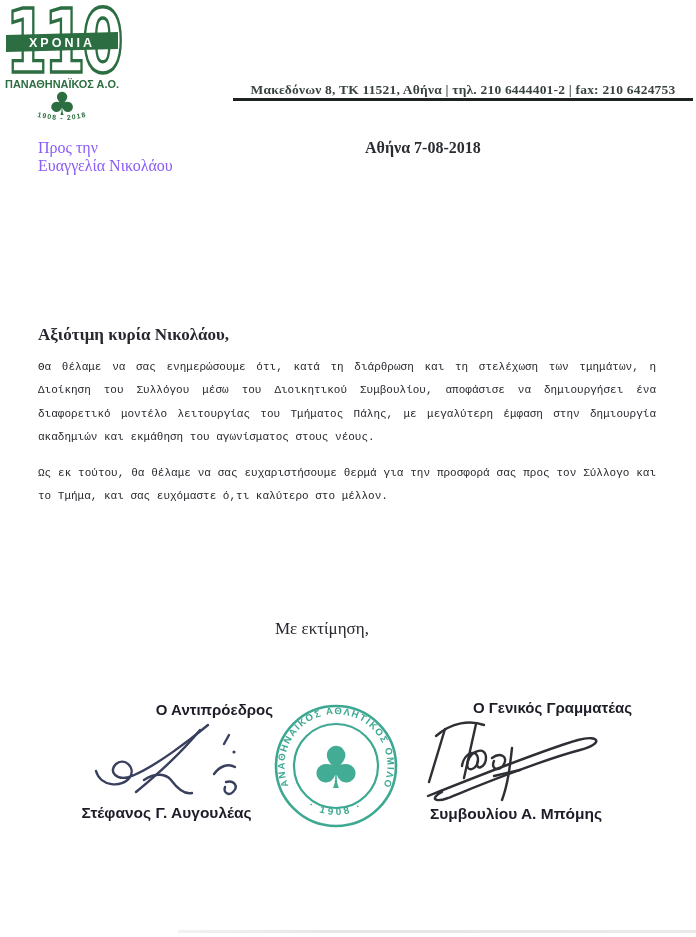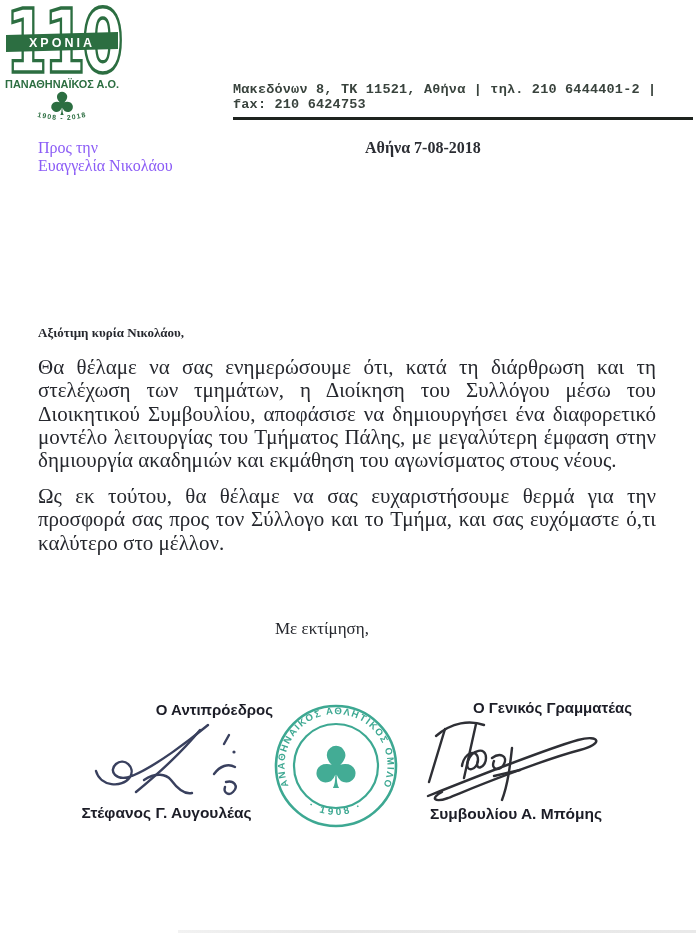--- a/index.html
+++ b/index.html
@@ -8,36 +8,35 @@
     width:696px;height:937px;
     background:#ffffff;
     overflow:hidden;
     font-family:"Liberation Serif", serif;
     color:#24262a;
   }
   
   .logo-wrap{position:absolute;left:2px;top:2px;width:120px;height:126px;}
   .contact-bar{
     position:absolute;left:233px;top:82px;width:460px;
-    font-family:Liberation Mono, monospace;
+    font-family:Liberation Serif, serif;
     font-size:13.5px;font-weight:600;letter-spacing:.2px;
-    color:#39433d;
-    padding-bottom:5px;
+    color:#39433d;text-align:center;
     border-bottom:3px solid #1e231f;
   }
   
   .recipient{position:absolute;left:38px;top:139px;font-size:16px;line-height:17.5px;color:#8b5cf6;}
   .date-line{position:absolute;left:365px;top:139px;font-size:16px;color:#2b2d33;font-weight:bold;}
   
-  .salutation{position:absolute;left:38px;top:325px;font-size:13px;font-weight:bold;color:#26282e;}
+  .salutation{position:absolute;left:38px;top:325px;font-size:17px;font-weight:bold;color:#26282e;}
   .body-text{position:absolute;left:38px;top:356px;width:618px;}
   .body-text p{
     margin:0 0 12.5px 0;
-    font-size:21px;line-height:23.3px;
-    text-align:justify;color:#26282e;
+    font-size:11px;line-height:23.3px;
+    text-align:justify;color:#26282e;font-family:Liberation Mono, monospace;
   }
   .closing{position:absolute;left:275px;top:619px;font-size:17px;color:#26282e;}
   
   .sig-title,.sig-name{
     position:absolute;
     font-family:"Liberation Sans", sans-serif;
     color:#1c1d27;text-align:center;
   }
   .sig-title{font-size:15px;font-weight:600;text-align:right;}
   .sig-name{font-size:15.5px;font-weight:700;}

